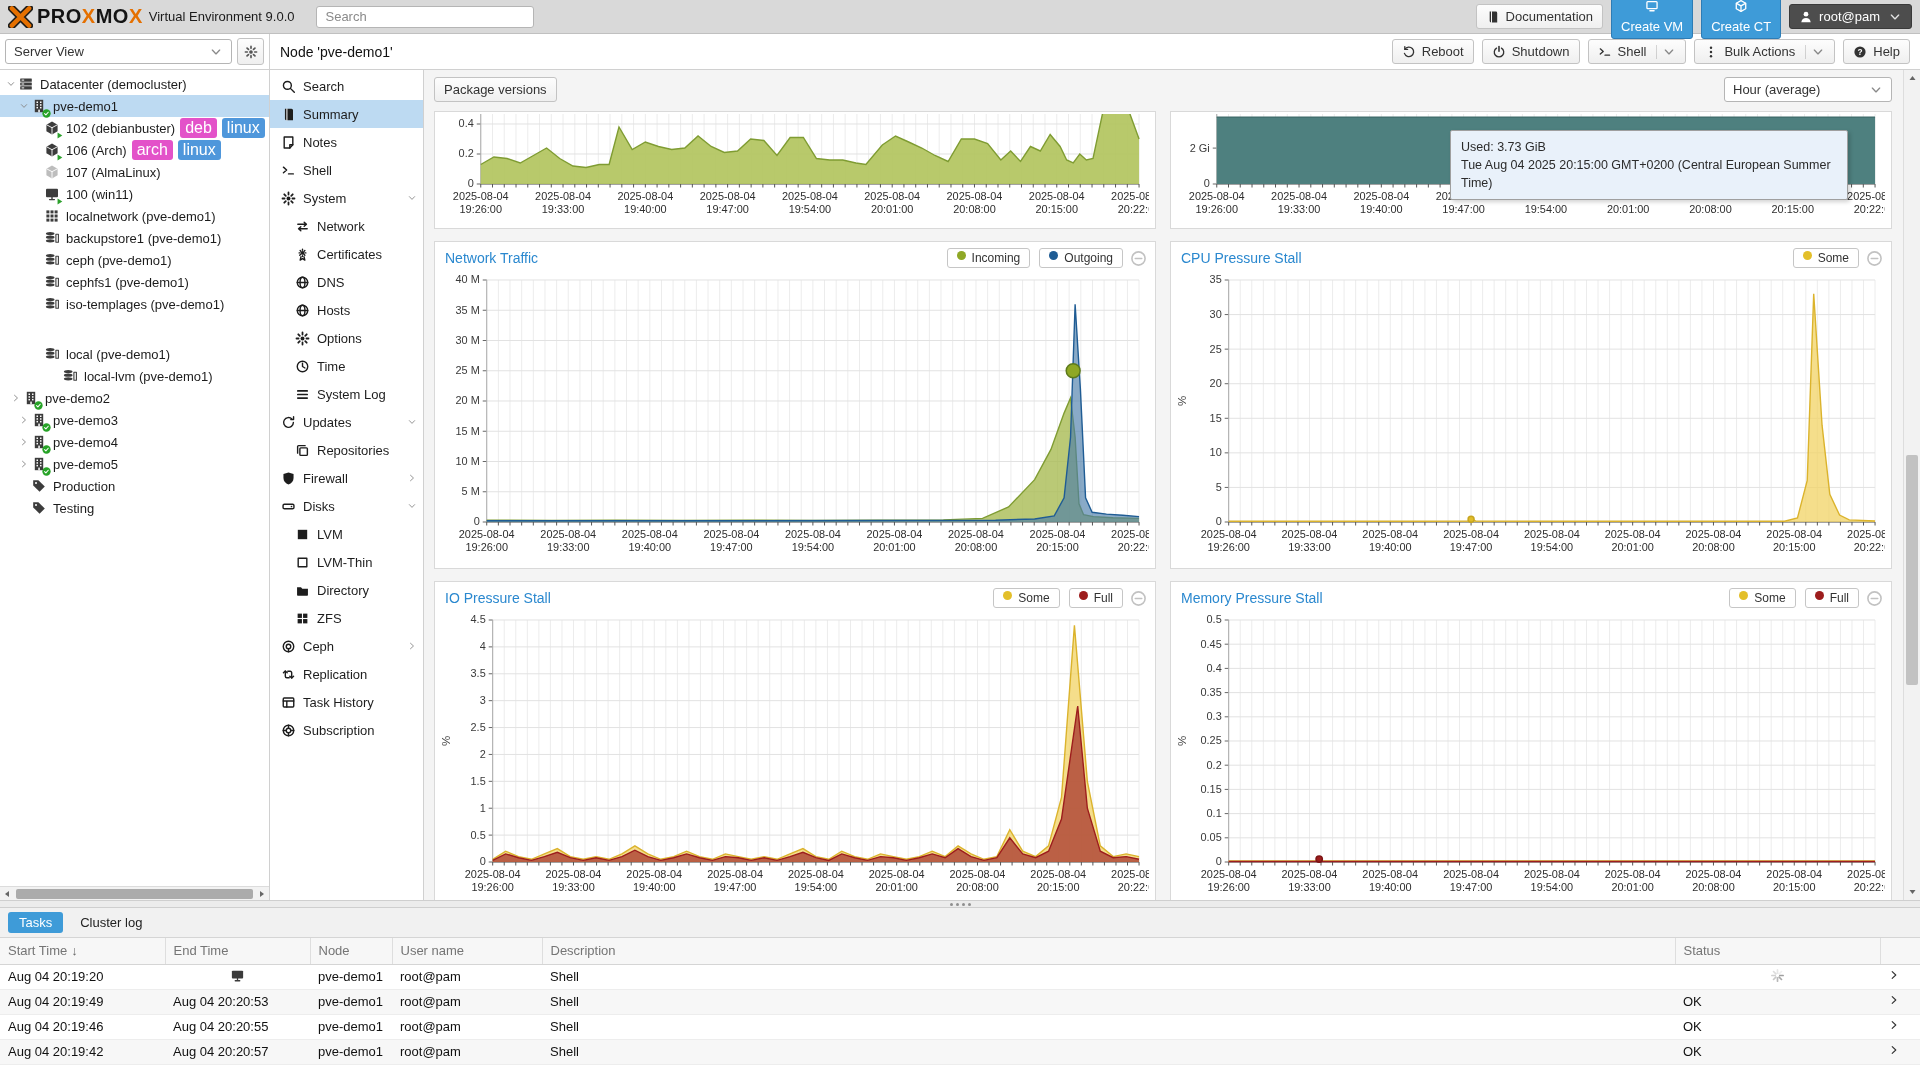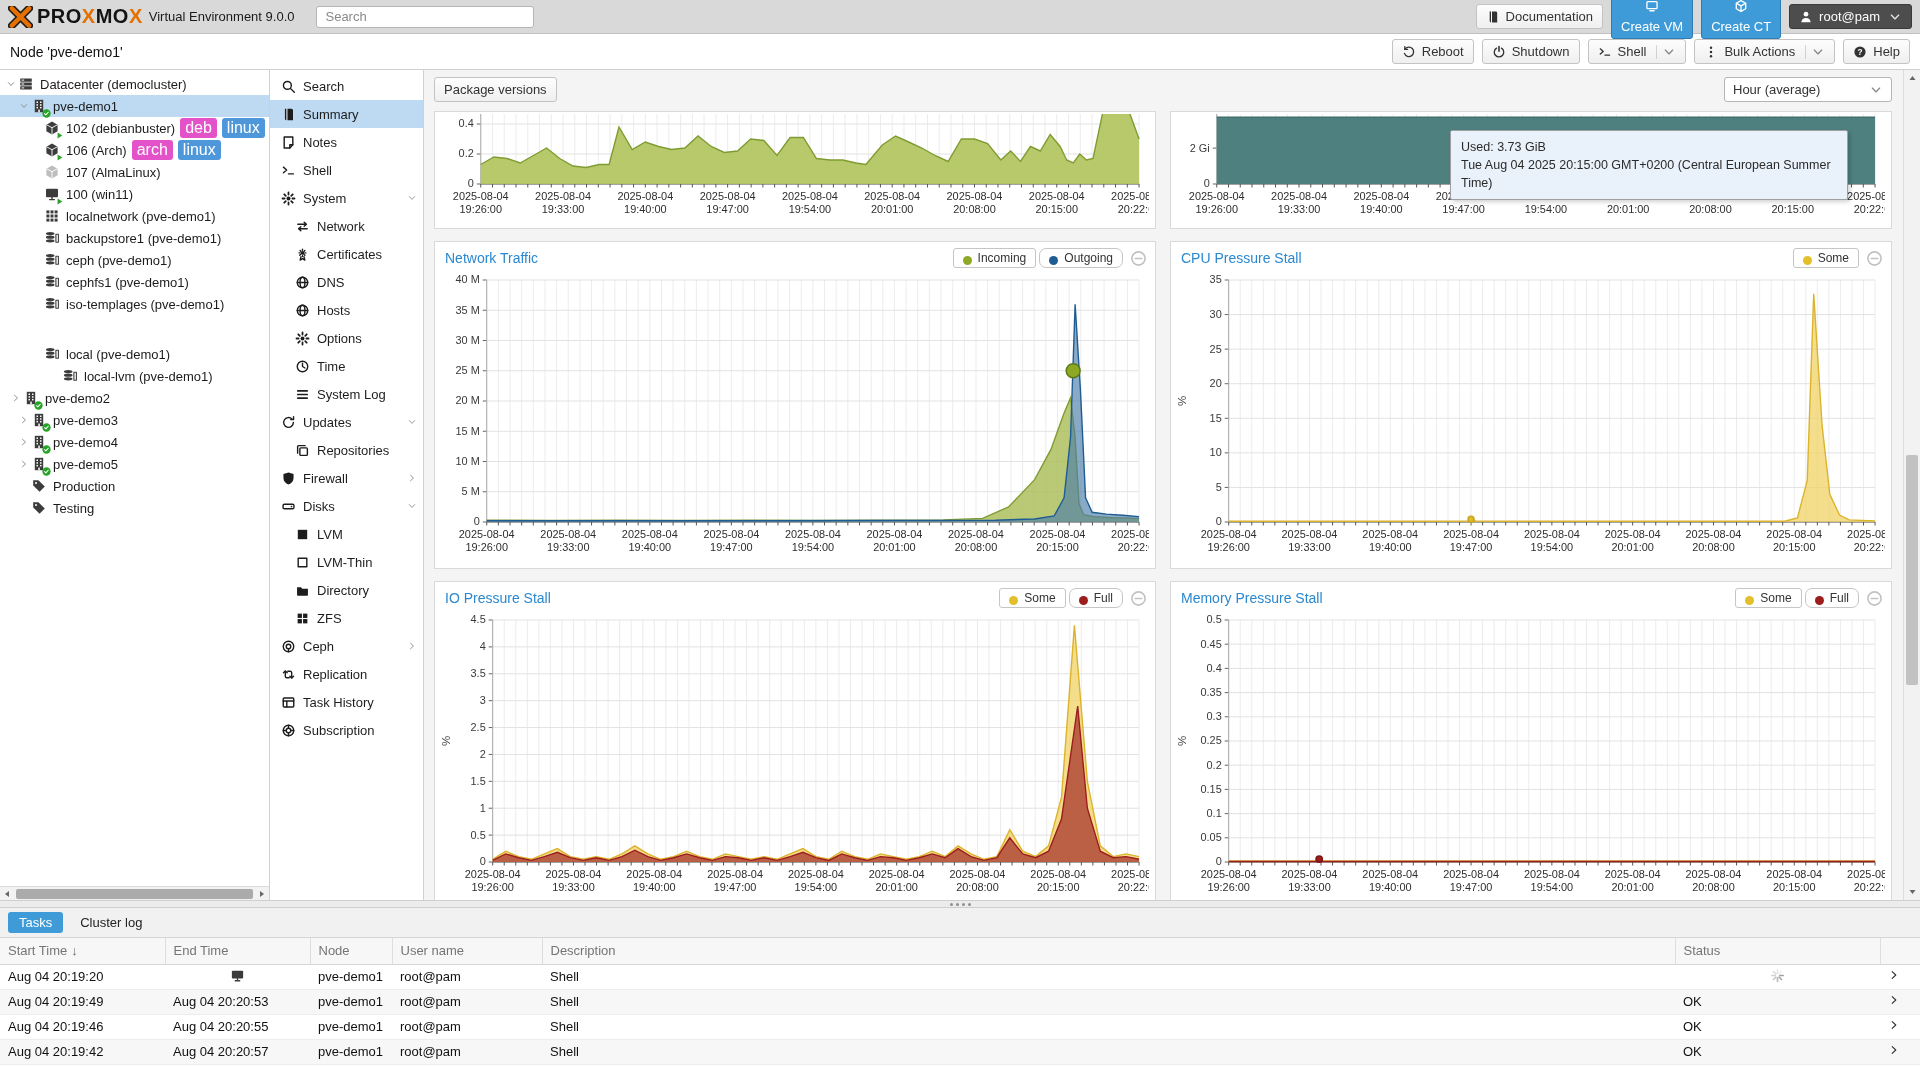--- a/index.html
+++ b/index.html
@@ -69,23 +69,23 @@
   
   .content { flex:1; position:relative; background:#f4f4f4; padding:6px 28px 0 10px; overflow:hidden; }
   .chead { display:flex; justify-content:space-between; align-items:center; margin:0 0 8px 0; height:27px; }
   .range-select { min-width:168px; }
   .grid { display:grid; grid-template-columns:1fr 1fr; column-gap:14px; row-gap:12px; }
   .panel { background:#fff; border:1px solid #d9d9d9; overflow:hidden; }
   .panel.clip1 { height:118px; }
   .phead { display:flex; align-items:center; padding:6px 8px 2px 10px; }
   .ptitle { color:#2a88cf; font-size:14px; }
   .pspace { flex:1; }
-  .lbtn { display:inline-flex; align-items:flex-end; gap:6px; border:1px solid #c6c6c6; background:#fff;
+  .lbtn { display:inline-flex; align-items:flex-start; gap:6px; border:1px solid #c6c6c6; background:#fff;
     border-radius:3px; padding:2px 9px; font-size:12px; color:#333; cursor:pointer; }
-  .lbtn + .lbtn { margin-left:3px;border-radius:7px; }
+  .lbtn + .lbtn { margin-left:9px; }
   .ldot { width:9px; height:9px; border-radius:50%; }
   .collapse { margin-left:7px; color:#c2c2c2; cursor:pointer; }
   .plot { padding:2px 6px 0 2px; }
 
   
   .tooltip { position:absolute; left:1026px; top:60px; width:398px; z-index:40;
     background:#e9f1fa; border:1px solid #9f9f9f; border-radius:2px; box-shadow:2px 2px 4px rgba(0,0,0,.18);
     padding:7px 10px; font-size:12.5px; color:#2b2b2b; line-height:1.45; }
 
   
@@ -173,20 +173,44 @@
         <svg viewBox="0 0 16 16" width="14" height="14">
           <g fill="none" stroke="currentColor" stroke-width="1.5" stroke-linecap="round" stroke-linejoin="round">
             <path d="M3.8 5.8L8 10.2l4.2-4.4"></path>
           </g>
         </svg>
       </span>
     </span>
 </div>
 
 <div class="row2">
+  <div class="row2-left">
+    <span class="select view-select">
+        <span>Server View</span>
+        <span class="ic" style="color:#8a8a8a">
+          <svg viewBox="0 0 16 16" width="14" height="14">
+            <g fill="none" stroke="currentColor" stroke-width="1.5" stroke-linecap="round" stroke-linejoin="round">
+              <path d="M3.8 5.8L8 10.2l4.2-4.4"></path>
+            </g>
+          </svg>
+        </span>
+      </span>
+    <span class="sq-btn">
+        <span class="ic">
+          <svg viewBox="0 0 16 16" width="14" height="14">
+            <g fill="none" stroke="currentColor" stroke-width="1.5" stroke-linecap="round" stroke-linejoin="round">
+              <circle cx="8" cy="8" r="2.1" fill="currentColor" stroke="none"></circle>
+              <g stroke-width="1.9">
+                <path d="M8 1.6v2.2M8 12.2v2.2M1.6 8h2.2M12.2 8h2.2M3.5 3.5l1.6 1.6M10.9 10.9l1.6 1.6M12.5 3.5l-1.6 1.6M5.1 10.9l-1.6 1.6"></path>
+              </g>
+            </g>
+          </svg>
+        </span>
+      </span>
+  </div>
   <div class="row2-main">
     <span class="node-title">Node 'pve-demo1'</span>
     <div class="tb-spacer"></div>
     <span class="btn">
         <span class="ic">
           <svg viewBox="0 0 16 16" width="14" height="14">
             <g fill="none" stroke="currentColor" stroke-width="1.5" stroke-linecap="round" stroke-linejoin="round">
               <path d="M3.4 4.8A5.4 5.4 0 1 1 2.8 9.6"></path>
               <path d="M3.2 1.8v3.2h3.2"></path>
             </g>

